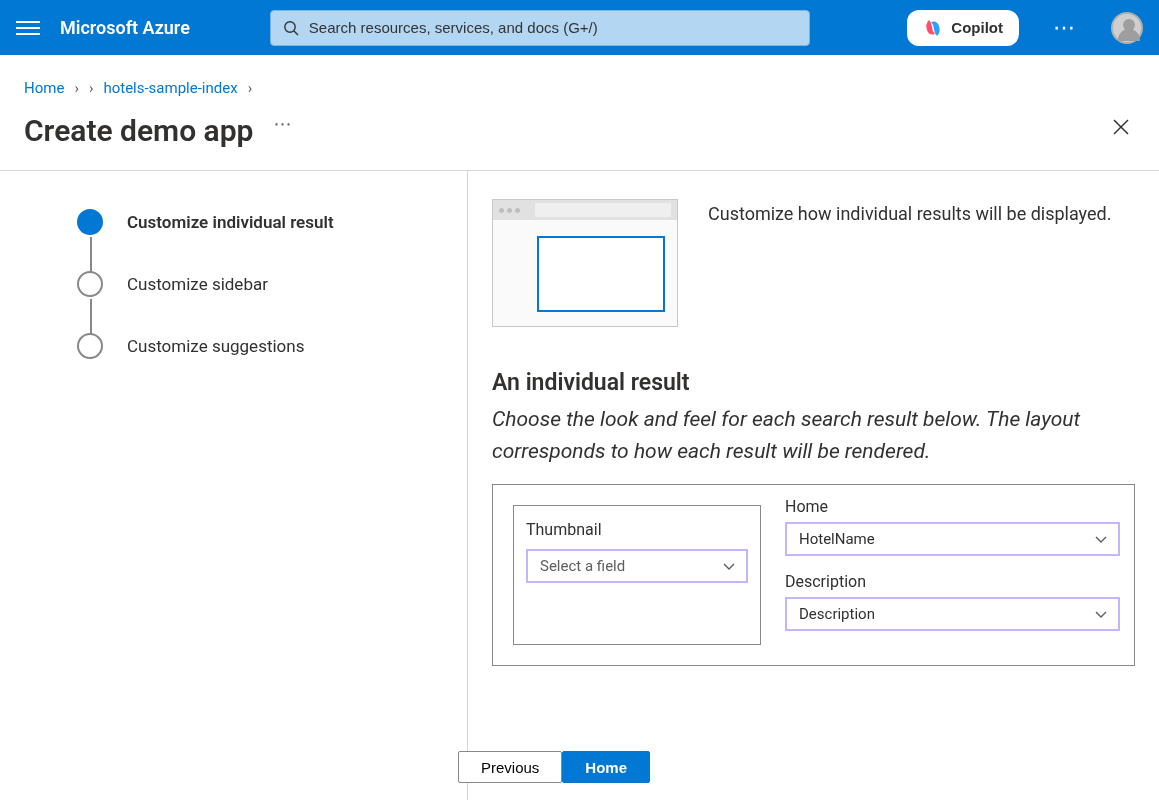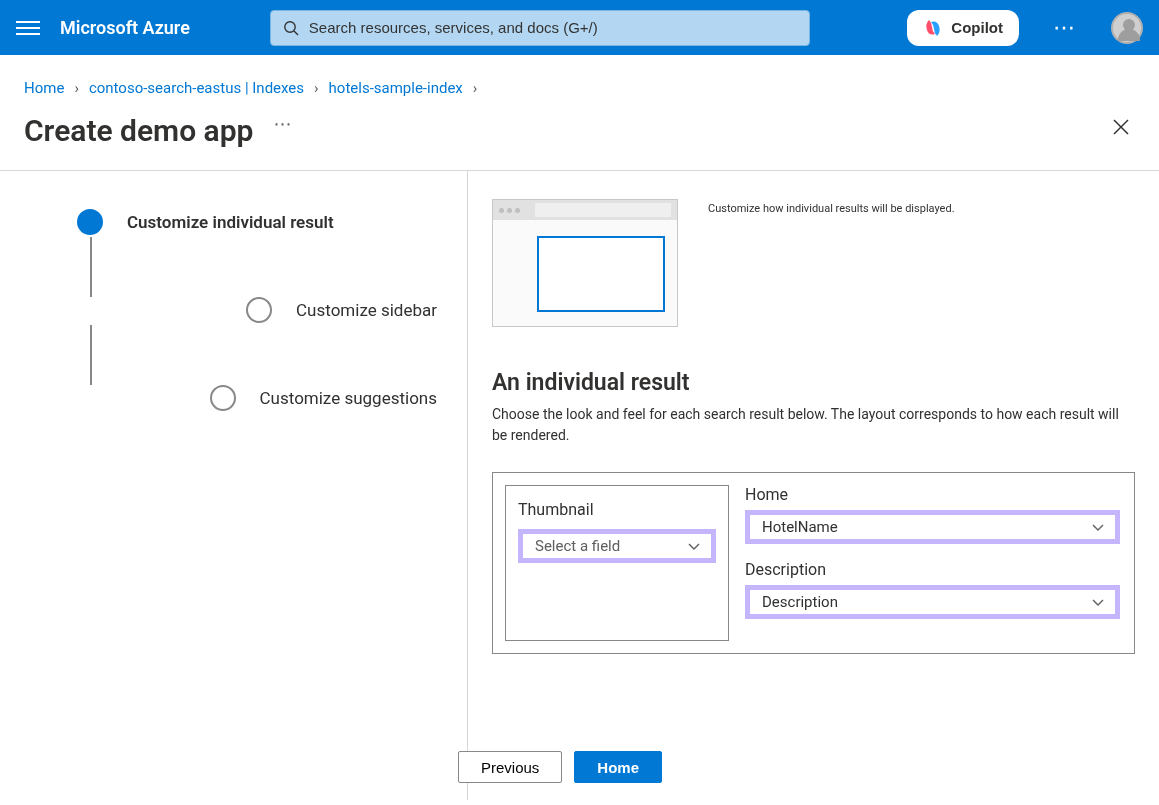--- a/index.html
+++ b/index.html
@@ -123,21 +123,21 @@
       padding: 38px 30px 30px 77px;
     }
     .step {
       display: flex; align-items: center; gap: 24px;
       position: relative;
     }
     .step:not(:last-child)::after {
       content:""; position:absolute; left: 13px; top: 28px;
       width: 2px; height: 60px; background: #8a8886;
     }
-    .step + .step { margin-top: 62px; justify-content: flex-end; }
+    .step + .step { margin-top: 36px; }
     .step .dot {
       width: 26px; height: 26px; border-radius: 50%;
       border: 2px solid #8a8886; background: #fff;
     }
     .step.active .dot { background: #0078d4; border-color: #0078d4; }
     .step .label { font-size: 17px; }
     .step.active .label { font-weight: 600; }
 
     
     .content {
@@ -163,63 +163,63 @@
     .wireframe .wf-top span { width:5px; height:5px; border-radius:50%; background:#bfbfbf; }
     .wireframe .wf-search {
       position:absolute; top:3px; left:42px; right:6px; height:14px;
       background:#efefef;
     }
     .wireframe .wf-result {
       position:absolute; top:36px; left:44px;
       width:128px; height:76px;
       border: 2px solid #0078d4; background:#fff;
     }
-    .hero-text { font-size: 11px; line-height: 1.45; padding-top: 2px; text-align: center; }
+    .hero-text { font-size: 18px; line-height: 1.45; padding-top: 2px; text-align: center; }
 
     .section-title { font-size: 23px; font-weight: 600; margin-bottom: 8px; }
-    .section-desc { font-size: 14px; line-height: 1.5; max-width: 680px; margin-bottom: 26px; }
+    .section-desc { font-size: 21px; line-height: 1.5; max-width: 680px; margin-bottom: 17px; font-style: italic; }
 
     .config-box {
       border: 1px solid #8a8886;
       display: flex;
     }
     .thumb-col {
-      width: 224px;
+      width: 248px;
       border: 1px solid #8a8886;
-      margin: 12px;
+      margin: 20px;
       padding: 14px 12px 60px 12px;
     }
     .thumb-col .field-label { font-size: 16px; margin-bottom: 10px; }
     .right-fields {
       flex: 1;
       padding: 12px 14px 18px 4px;
     }
     .field { margin-bottom: 16px; }
     .field-label { font-size: 16px; margin-bottom: 6px; }
     .select {
       height: 34px;
       width: 100%;
-      border: 5px solid #c4b5fd;
+      border: 2px solid #c4b5fd;
       display: flex; align-items: center; justify-content: space-between;
       padding: 0 10px 0 12px;
       background: #fff;
       cursor: pointer;
       font-size: 15px;
     }
     .thumb-col .select { color: #605e5c; }
     .chev-down {
       width: 14px; height: 14px;
     }
 
     
     .footer-btns {
       position: absolute;
       left: 458px;
       bottom: 22px;
-      display: flex; gap: 12px;
+      display: flex; 
     }
     .btn {
       height: 32px;
       padding: 0 22px;
       font-size: 15px;
       border-radius: 2px;
       cursor: pointer;
       border: 1px solid #8a8886;
       background: #fff;
     }
@@ -251,21 +251,20 @@
     </svg>
     <span>Copilot</span>
   </button>
   <div class="more-dots">⋯</div>
   <div class="avatar"></div>
 </div>
 
 <div class="breadcrumb">
   <a>Home</a>
   <span class="chev">›</span>
-  <a>contoso-search-eastus | Indexes</a>
   <span class="chev">›</span>
   <a>hotels-sample-index</a>
   <span class="chev">›</span>
 </div>
 
 <div class="title-row">
   <h1>Create demo app</h1>
   <span class="title-more">⋯</span>
   <div class="close-btn">
     <svg width="18" height="18" viewBox="0 0 18 18">

